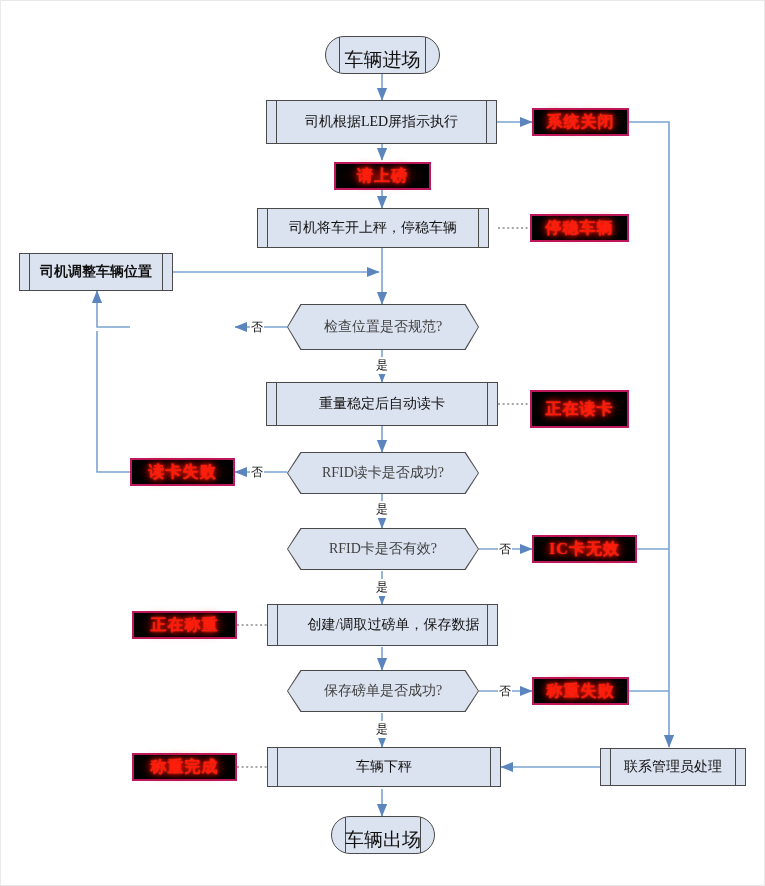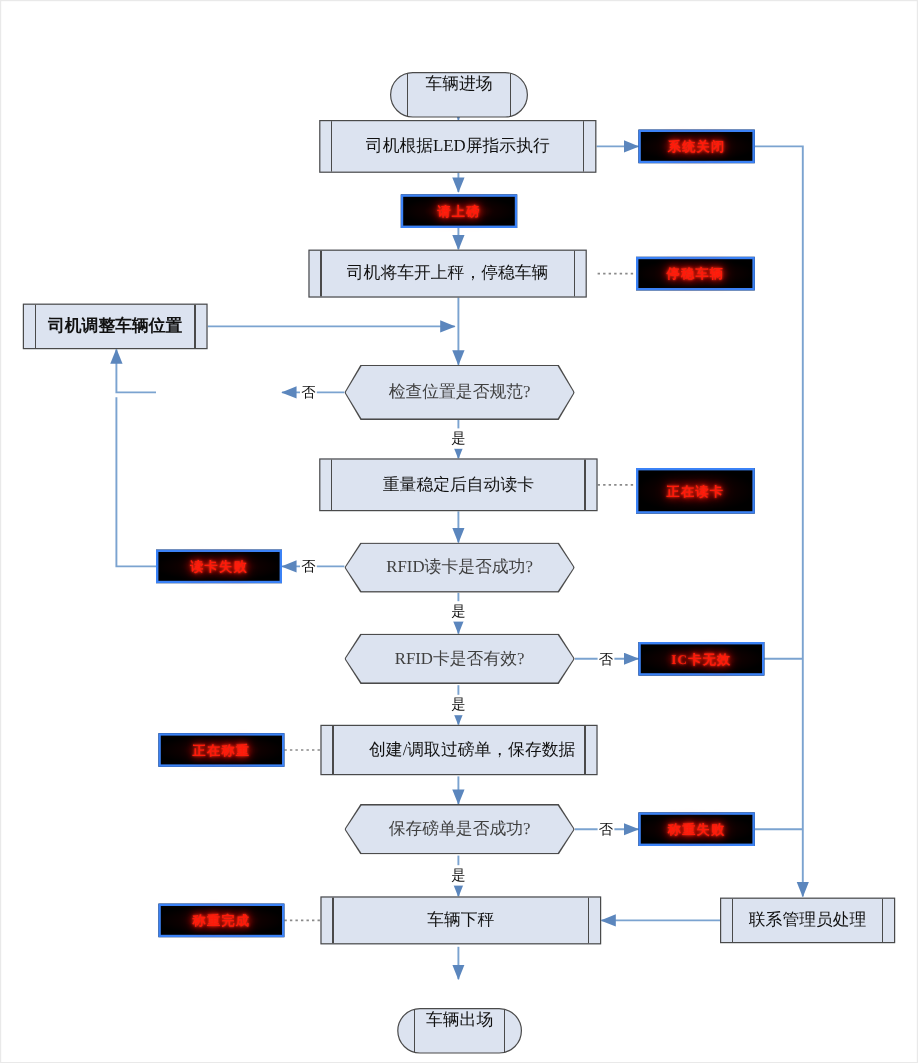--- a/index.html
+++ b/index.html
@@ -15,29 +15,28 @@
   #edges{position:absolute;left:0;top:0;width:765px;height:886px;pointer-events:none;}
 
   
   .node{position:absolute;box-sizing:border-box;}
 
   
   .term{
     background:#dce3f0;
     border:1px solid #4a4a4a;
     border-radius:999px;
-    display:flex;align-items:flex-start;justify-content:center;
+    display:flex;align-items:flex-end;justify-content:center;
     color:#111;
-    font-size:14px;
+    font-size:19px;
     background-image:linear-gradient(to right,
         transparent 0, transparent 13px, #4a4a4a 13px, #4a4a4a 14px,
         transparent 14px, transparent calc(100% - 14px),
         #4a4a4a calc(100% - 14px), #4a4a4a calc(100% - 13px),
         transparent calc(100% - 13px));
-    margin-top:24px;
   }
   .term span{position:relative;z-index:2;}
 
   
   .proc{
     background:#dce3f0;
     border:1px solid #4a4a4a;
     display:flex;align-items:center;justify-content:center;
     color:#111;
     font-size:14px;
@@ -63,25 +62,25 @@
   .dec-txt{
     position:absolute;left:0;top:0;width:100%;height:100%;
     display:flex;align-items:center;justify-content:center;
     color:#404040;font-size:14px;
   }
 
   
   .led{
     position:absolute;
     background:#000000;
-    border:2px solid #3b82f6;
+    border:2px solid #be185d;
     box-sizing:border-box;
     display:flex;align-items:center;justify-content:center;
     color:#ff1a0a;
-    font-size:11px;
+    font-size:16px;
     font-weight:bold;
     letter-spacing:1px;
     text-shadow:0 0 2px #ff3b20, 0 0 6px #ff1500, 0 0 11px #c00000;
   }
   .led::after{
     content:"";position:absolute;left:0;top:0;right:0;bottom:0;
     background:radial-gradient(ellipse at 50% 50%, rgba(255,40,0,.30) 0%, rgba(120,0,0,.12) 45%, rgba(0,0,0,0) 75%);
     pointer-events:none;
   }
   .led span{position:relative;z-index:2;}

